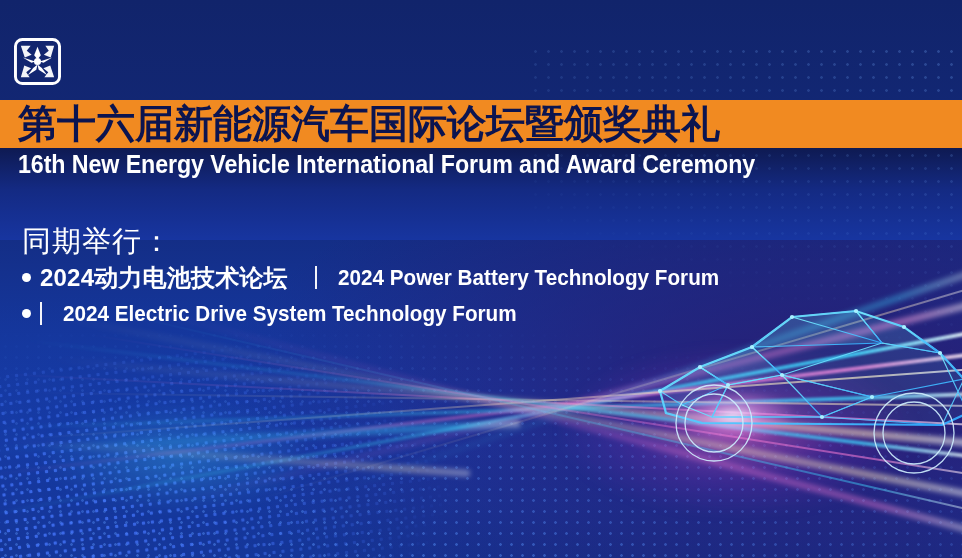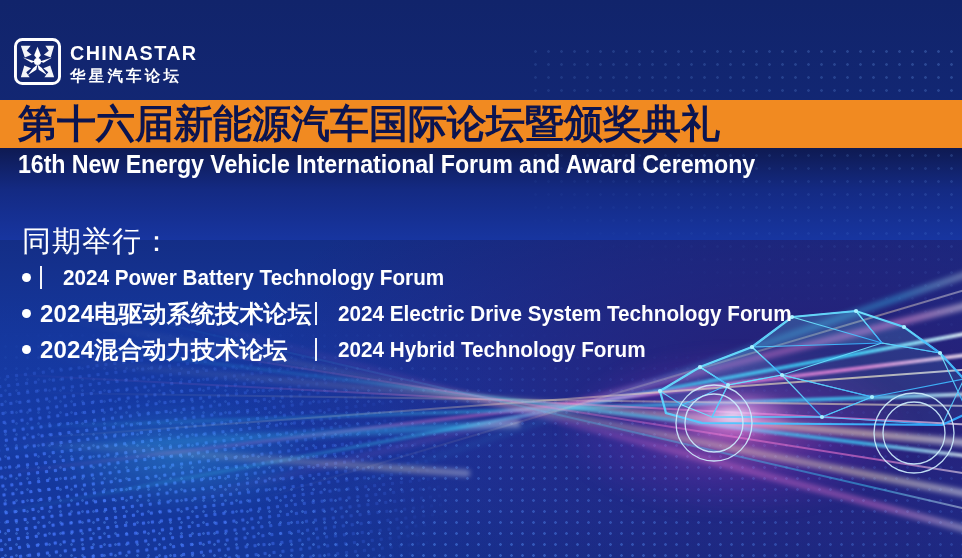--- a/index.html
+++ b/index.html
@@ -191,49 +191,39 @@
         <path d="M34 38 l-5.6-7.3 L24 27 l1.2 5.4 Z"></path>
         <path d="M14 38 l5.6-7.3 L24 27 l-1.2 5.4 Z"></path>
         <path d="M9 20 l8.8 2.6 L22 24 l-4.2 1.4 Z"></path>
         <circle cx="24" cy="24" r="3.6"></circle>
         <path d="M7 8 h10 l-4 5 l5 4 l-7 3 Z" opacity=".95"></path>
         <path d="M41 8 h-9 l3.5 5 l-5 4 l7 3 Z" opacity=".95"></path>
         <path d="M7 40 h9 l-3.5-5 l5-4 l-7-3 Z" opacity=".95"></path>
         <path d="M41 40 h-10 l4-5 l-5-4 l7-3 Z" opacity=".95"></path>
       </g>
     </svg>
-    <div class="logo-txt">
-      <div class="logo-en">CHINASTAR</div>
-      <div class="logo-cn">华星汽车论坛</div>
-    </div>
   </div>
 
 
   <div class="orange-band"></div>
   <div class="title-cn">第十六届新能源汽车国际论坛暨颁奖典礼</div>
   <div class="title-en">16th New Energy Vehicle International Forum and Award Ceremony</div>
 
   <div class="lead">同期举行：</div>
   <div class="flist">
 
     <div class="frow">
       <div class="bullet"></div>
+      <div class="fcn" style="width:275px">2024动力电池技术论坛</div>
       <div class="fpipe"></div>
       <div class="fen" style="margin-left:21px">2024 Power Battery Technology Forum</div>
     </div>
 
     <div class="frow">
       <div class="bullet"></div>
-      <div class="fcn" style="width:275px">2024电驱动系统技术论坛</div>
       <div class="fpipe"></div>
       <div class="fen" style="margin-left:21px">2024 Electric Drive System Technology Forum</div>
     </div>
 
-    <div class="frow">
-      <div class="bullet"></div>
-      <div class="fcn" style="width:275px">2024混合动力技术论坛</div>
-      <div class="fpipe"></div>
-      <div class="fen" style="margin-left:21px">2024 Hybrid Technology Forum</div>
-    </div>
 
   </div>
 
 </div>
 
 </body></html>

